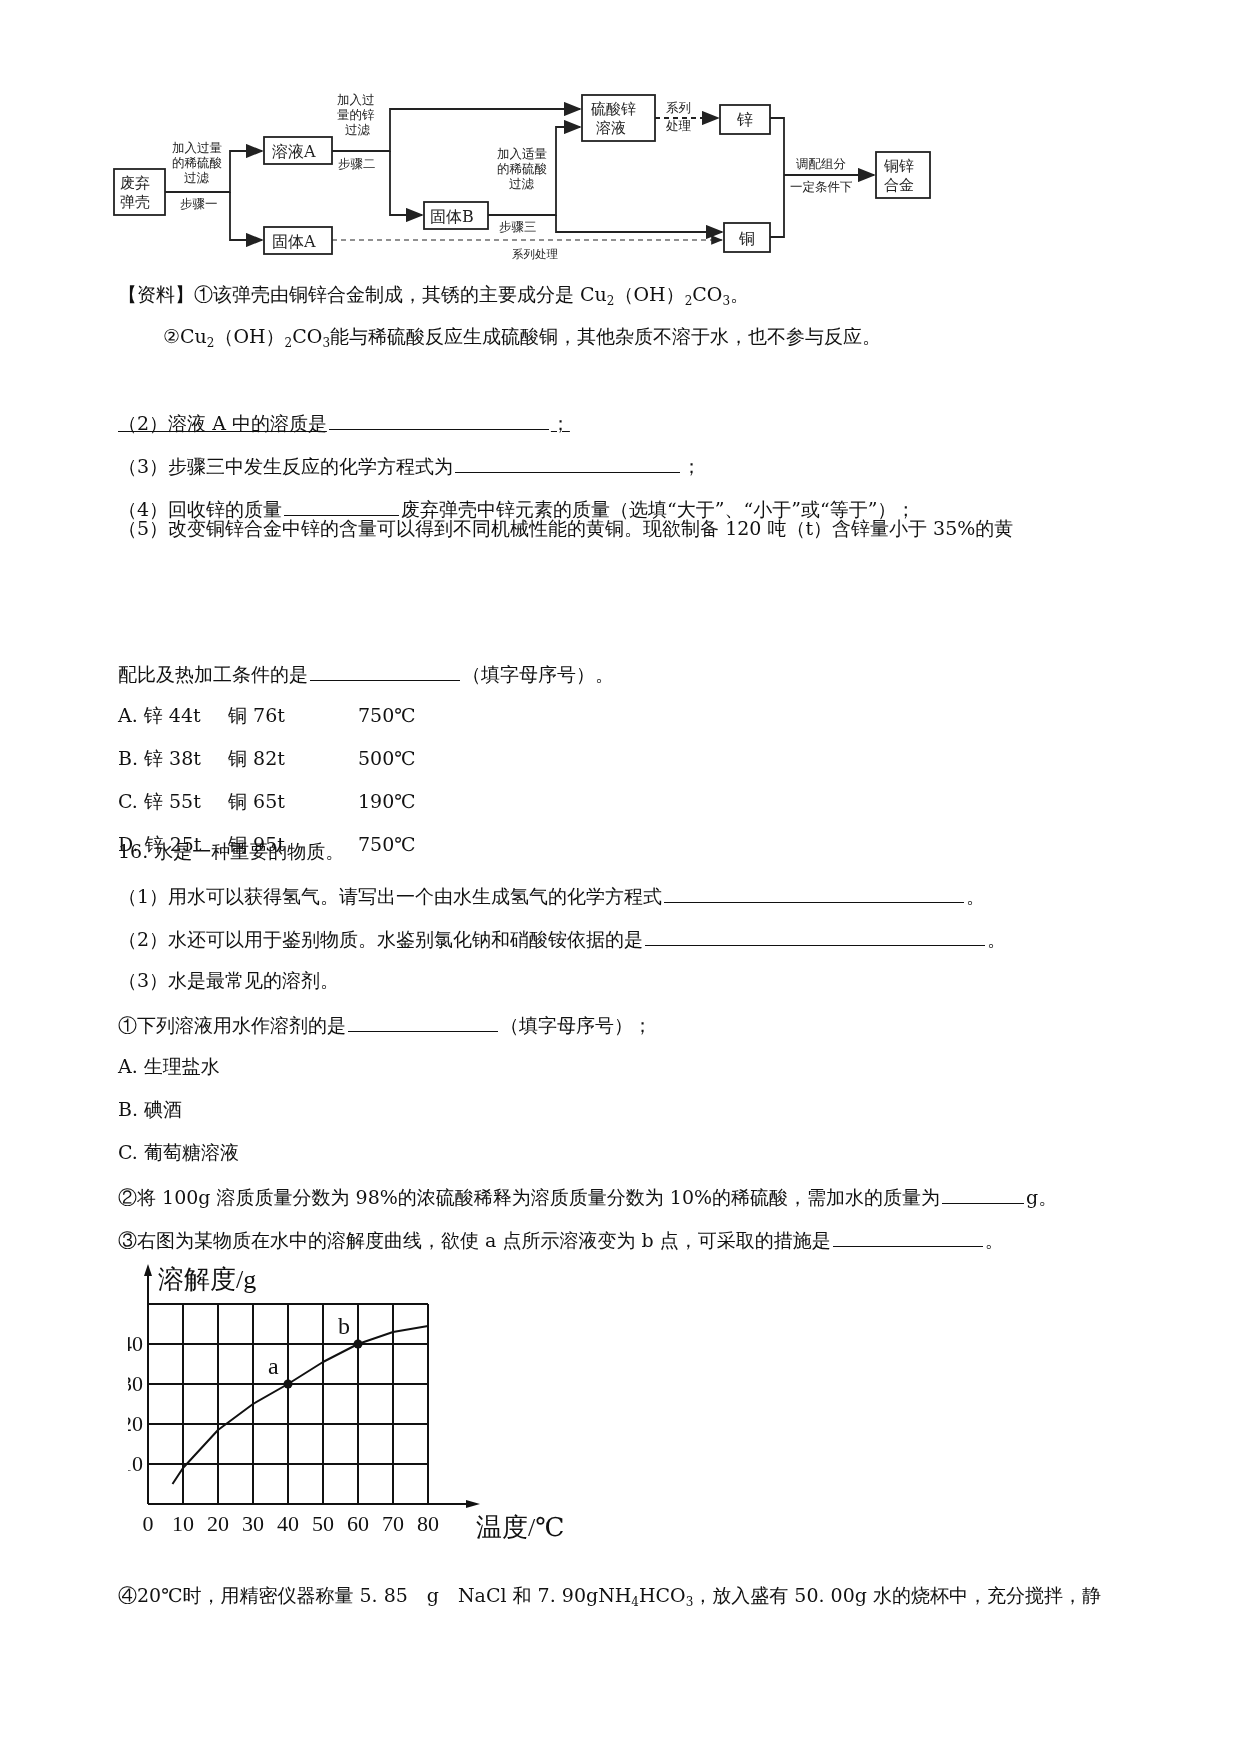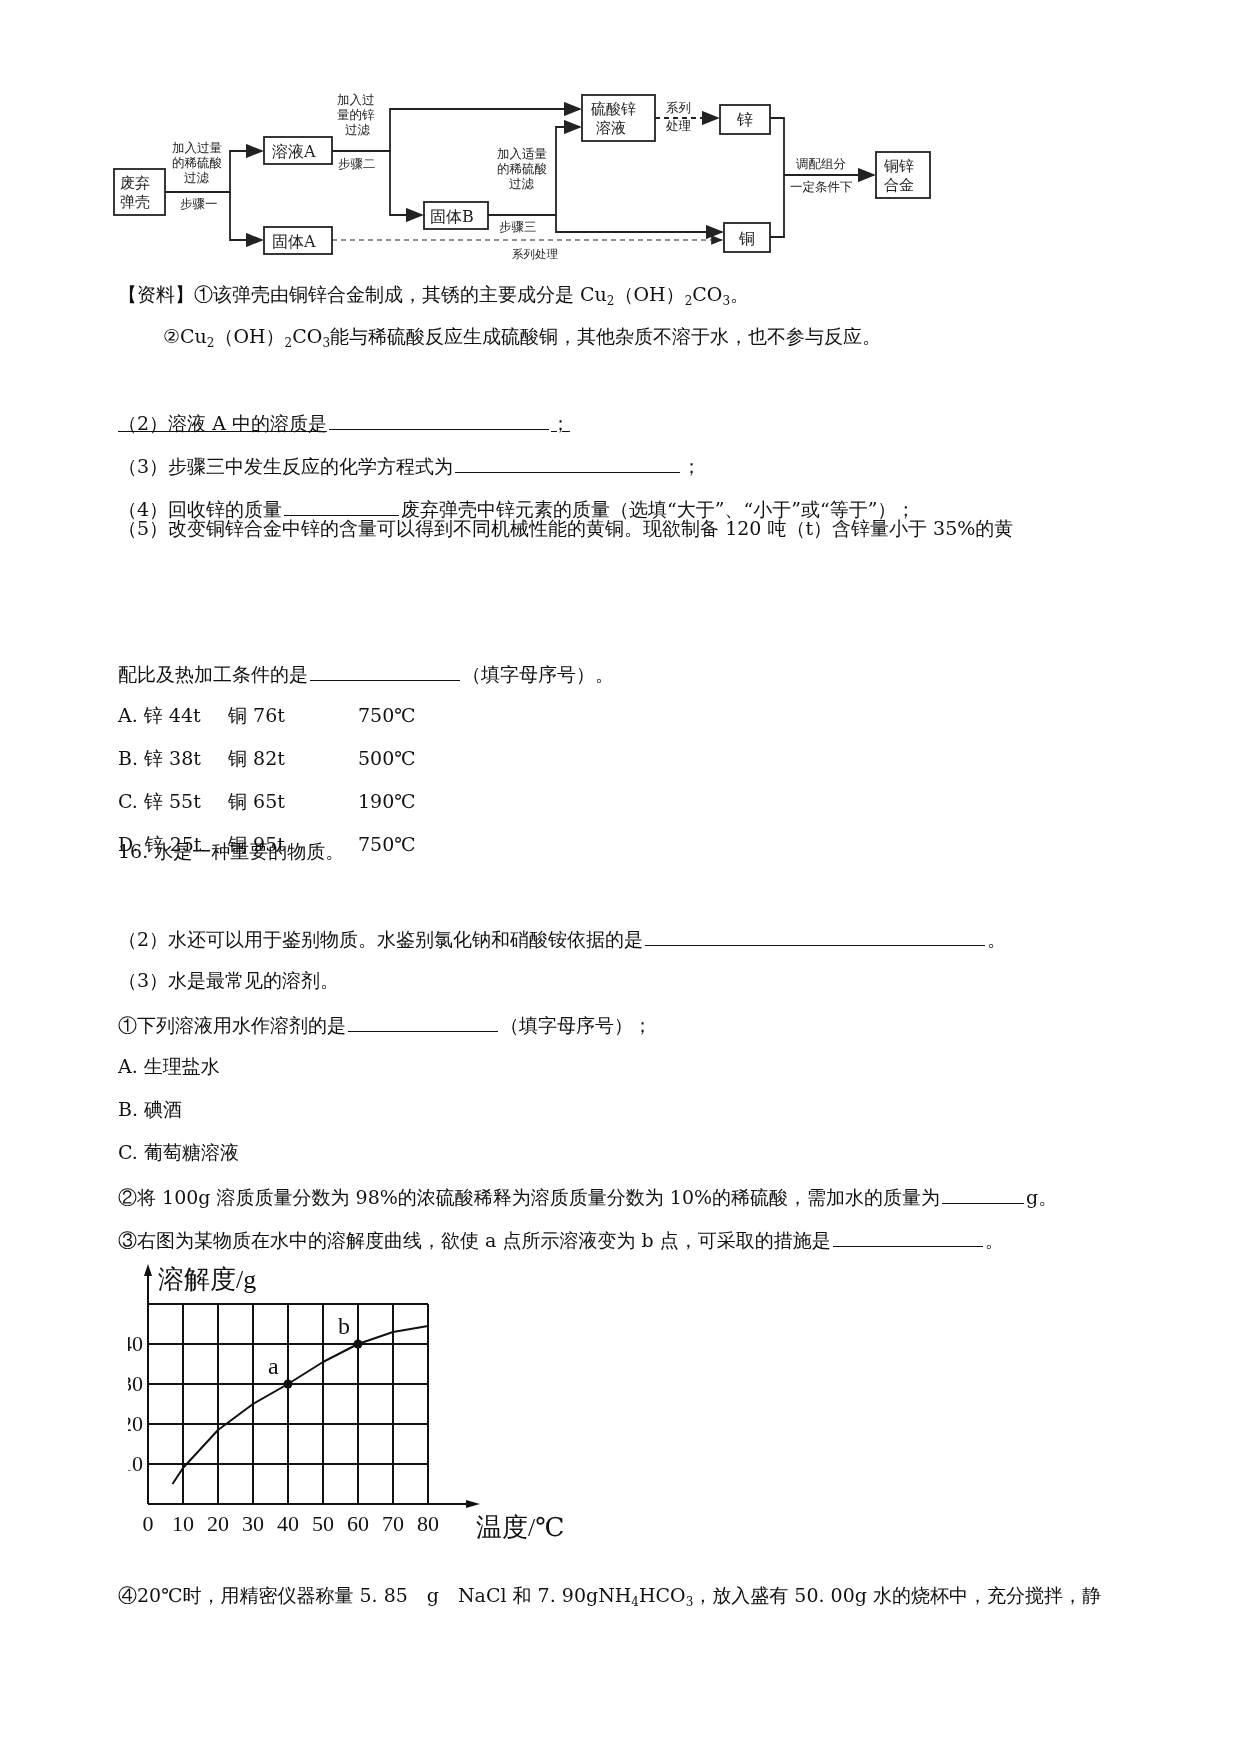--- a/index.html
+++ b/index.html
@@ -116,20 +116,23 @@
     <span class="c1">B. 锌 38t</span><span class="c2">铜 82t</span><span>500℃</span>
   </div>
   <div class="line opt" style="top:753px;">
     <span class="c1">C. 锌 55t</span><span class="c2">铜 65t</span><span>190℃</span>
   </div>
   <div class="line opt" style="top:796px;">
     <span class="c1">D. 锌 25t</span><span class="c2">铜 95t</span><span>750℃</span>
   </div>
 
   <div class="line" style="top:839px;">16. 水是一种重要的物质。</div>
+  <div class="line" style="top:882px;">
+    <span>（1）用水可以获得氢气。请写出一个由水生成氢气的化学方程式</span><span class="blank" style="width:300px"></span><span>。</span>
+  </div>
   <div class="line" style="top:925px;">
     <span>（2）水还可以用于鉴别物质。水鉴别氯化钠和硝酸铵依据的是</span><span class="blank" style="width:340px"></span><span>。</span>
   </div>
   <div class="line" style="top:968px;">（3）水是最常见的溶剂。</div>
   <div class="line" style="top:1011px;">
     <span>①下列溶液用水作溶剂的是</span><span class="blank" style="width:150px"></span><span>（填字母序号）；</span>
   </div>
   <div class="line" style="top:1054px;">A. 生理盐水</div>
   <div class="line" style="top:1097px;">B. 碘酒</div>
   <div class="line" style="top:1140px;">C. 葡萄糖溶液</div>

